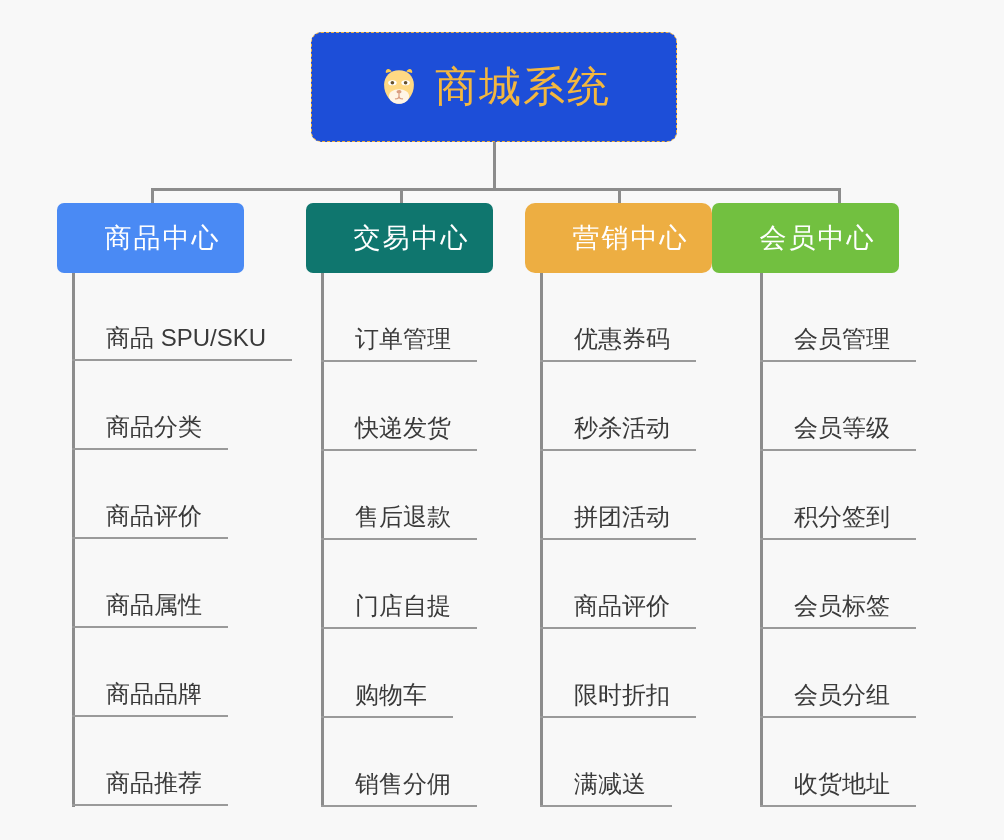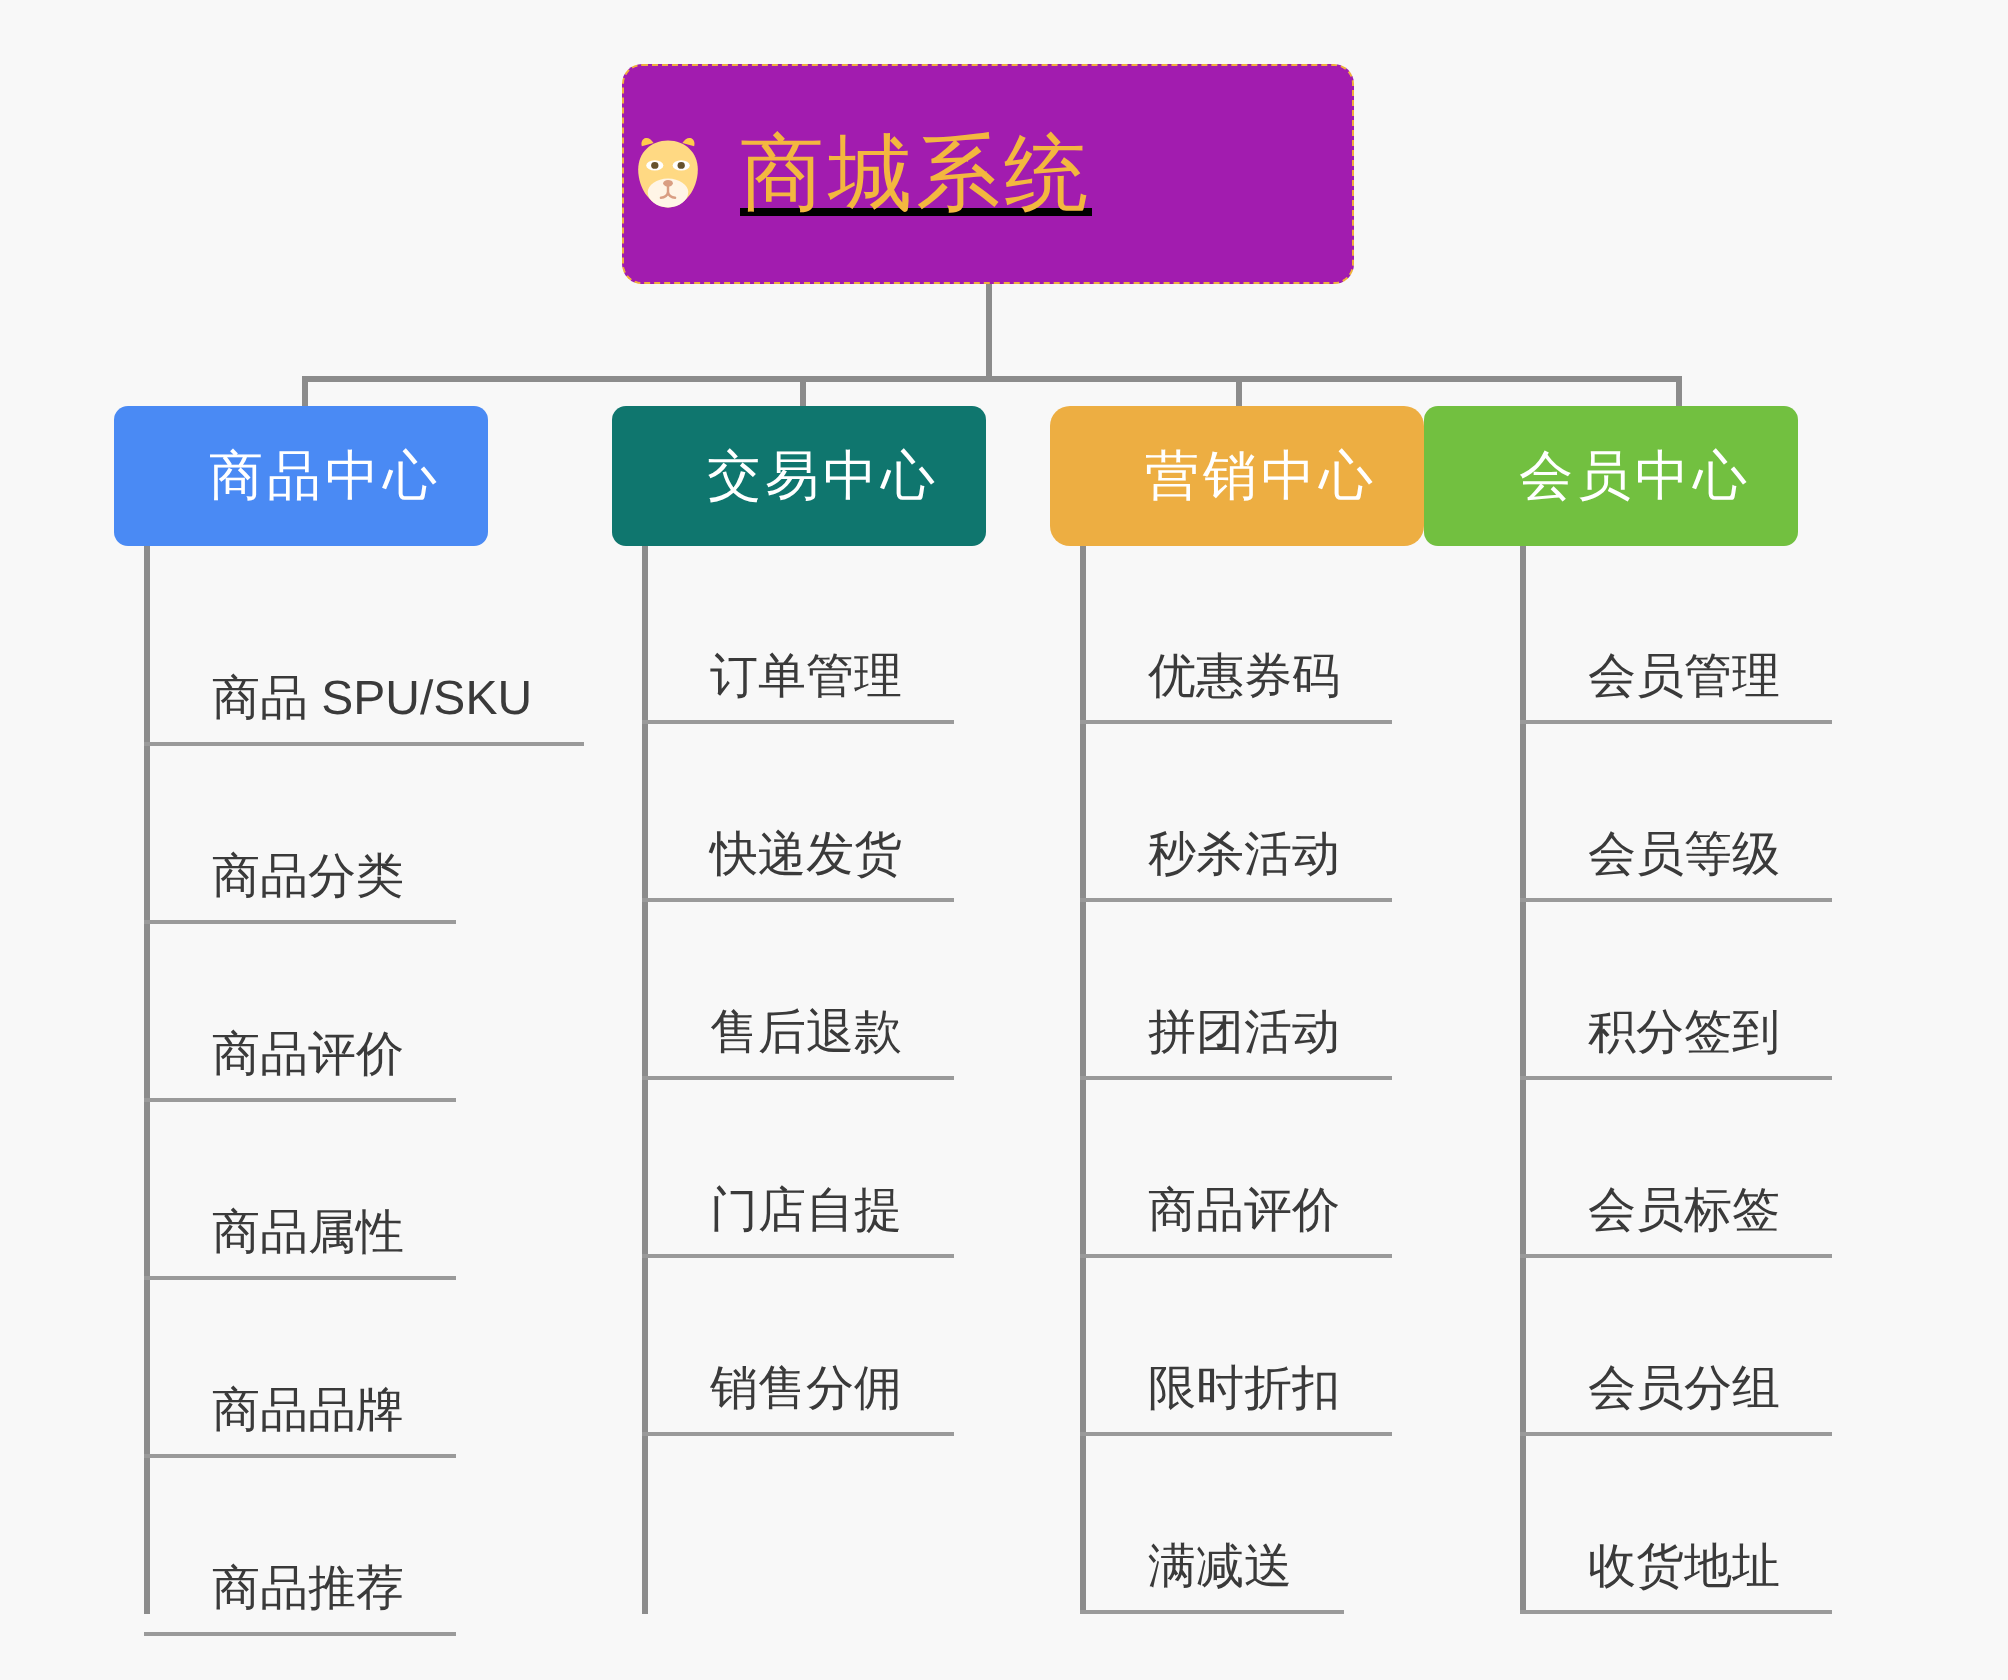--- a/index.html
+++ b/index.html
@@ -20,29 +20,28 @@
     inset: 0;
   }
 
   
   .root-node {
     position: absolute;
     left: 311px;
     top: 32px;
     width: 366px;
     height: 110px;
-    background: #a21caf;
+    background: #1d4ed8;
     border: 1px dashed #efb03c;
     border-radius: 10px;
     box-sizing: border-box;
     display: flex;
     align-items: center;
-    justify-content: flex-start;
+    justify-content: center;
     gap: 14px;
-    text-decoration: underline;
   }
   .root-emoji {
     font-size: 40px;
     line-height: 1;
     display: block;
     color: #f2ba3e;
   }
   .root-emoji svg { display: block; }
   .root-title {
     font-size: 42px;
@@ -134,21 +133,21 @@
   <div class="conn conn-v" style="left: 493px; top: 142px; height: 48px; background-color: rgb(140, 140, 140);"></div>
   <div class="conn conn-h" style="left: 152px; top: 188px; width: 688px; background-color: rgb(140, 140, 140);"></div>
   <div class="conn conn-v" style="left: 151px; top: 188px; height: 18px; background-color: rgb(140, 140, 140);"></div>
   <div class="conn conn-v" style="left: 400px; top: 188px; height: 18px; background-color: rgb(140, 140, 140);"></div>
   <div class="conn conn-v" style="left: 618px; top: 188px; height: 18px; background-color: rgb(140, 140, 140);"></div>
   <div class="conn conn-v" style="left: 838px; top: 188px; height: 18px; background-color: rgb(140, 140, 140);"></div>
 
   <div class="column" style="left:0px;">
     <div class="cat-box" style="left: 57px; width: 187px; background-color: rgb(74, 138, 244);">商品中心</div>
     <div class="trunk" style="left: 72px; top: 70px; height: 534px; background-color: rgb(140, 140, 140);"></div>
-    <ul class="leaf-list" style="left:72px; top:81px;">
+    <ul class="leaf-list" style="left:72px; top:69px;">
       <li class="leaf">
           <span class="leaf-label">商品 SPU/SKU</span>
         </li>
       <li class="leaf">
           <span class="leaf-label">商品分类</span>
         </li>
       <li class="leaf">
           <span class="leaf-label">商品评价</span>
         </li>
       <li class="leaf">
@@ -173,20 +172,23 @@
       <li class="leaf">
           <span class="leaf-label">快递发货</span>
         </li>
       <li class="leaf">
           <span class="leaf-label">售后退款</span>
         </li>
       <li class="leaf">
           <span class="leaf-label">门店自提</span>
         </li>
       <li class="leaf">
+          <span class="leaf-label">购物车</span>
+        </li>
+      <li class="leaf">
           <span class="leaf-label">销售分佣</span>
         </li>
     </ul>
   </div>
 
   <div class="column" style="left:0px;">
     <div class="cat-box" style="left: 525px; width: 187px; background-color: rgb(237, 174, 66); border-radius: 10px;">营销中心</div>
     <div class="trunk" style="left: 540px; top: 70px; height: 534px; background-color: rgb(140, 140, 140);"></div>
     <ul class="leaf-list" style="left:540px; top:70px;">
       <li class="leaf">

